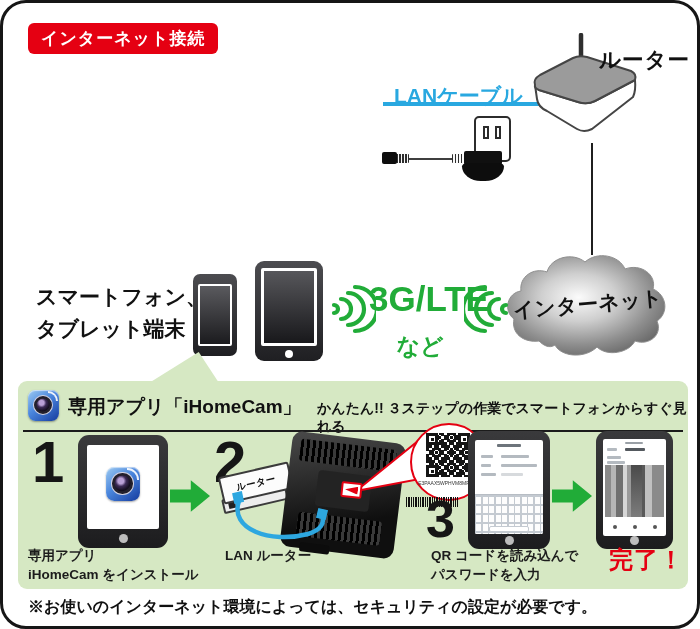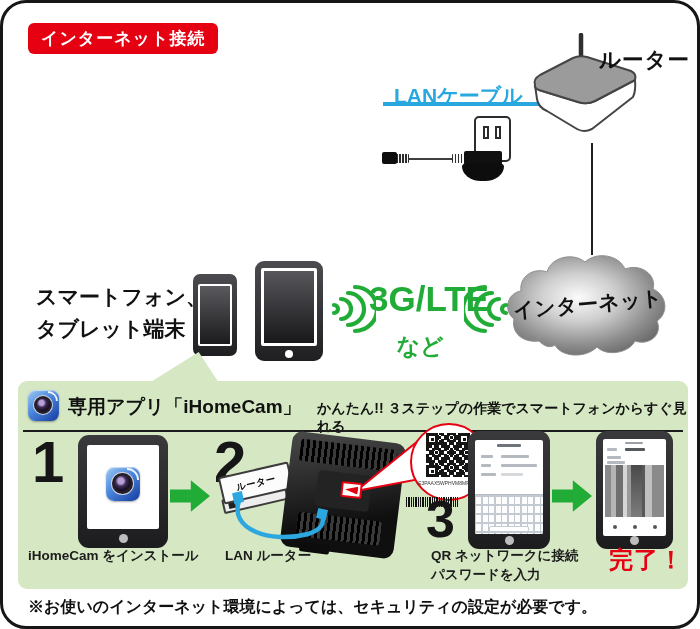--- a/index.html
+++ b/index.html
@@ -251,20 +251,21 @@
     <div class="abs step-num n1">1</div>
     <div class="abs sphone p1">
       <div class="scr"></div>
       <div class="abs app-icon" style="left:28px; top:32px; width:34px; height:34px;">
         <div class="lens"></div>
         <div class="flash"></div>
       </div>
       <div class="home" style="bottom:5px;"></div>
     </div>
     <div class="abs caption cap1">
+      <div>専用アプリ</div>
       <div>iHomeCam をインストール</div>
     </div>
     <div class="abs garrow ga1"></div>
 
     <div class="abs step-num n2">2</div>
     <div class="abs router-box">
       <div class="rbox-front">
         <div class="rbox-port"></div>
       </div>
       <div class="rbox-top">
@@ -309,21 +310,21 @@
         <div class="bar" style="left:26px; top:24px; width:36px;"></div>
         <div class="bar" style="left:6px; top:33px; width:15px;"></div>
         <div class="bar" style="left:26px; top:33px; width:22px; background:#d7dadd;"></div>
         <div class="kb">
           <div class="space"></div>
         </div>
       </div>
       <div class="home" style="bottom:4px;"></div>
     </div>
     <div class="abs caption cap3">
-      <div>QR ネットワークに接続</div>
+      <div>QR コードを読み込んで</div>
       <div>パスワードを入力</div>
     </div>
     <div class="abs caption cap2">
       <div>LAN ルーター</div>
     </div>
     <div class="abs garrow ga2"></div>
 
     <div class="abs sphone p4">
       <div class="scr">
         <div class="bar" style="left:22px; top:3px; width:18px; height:2px; background:#9aa0a6;"></div>

